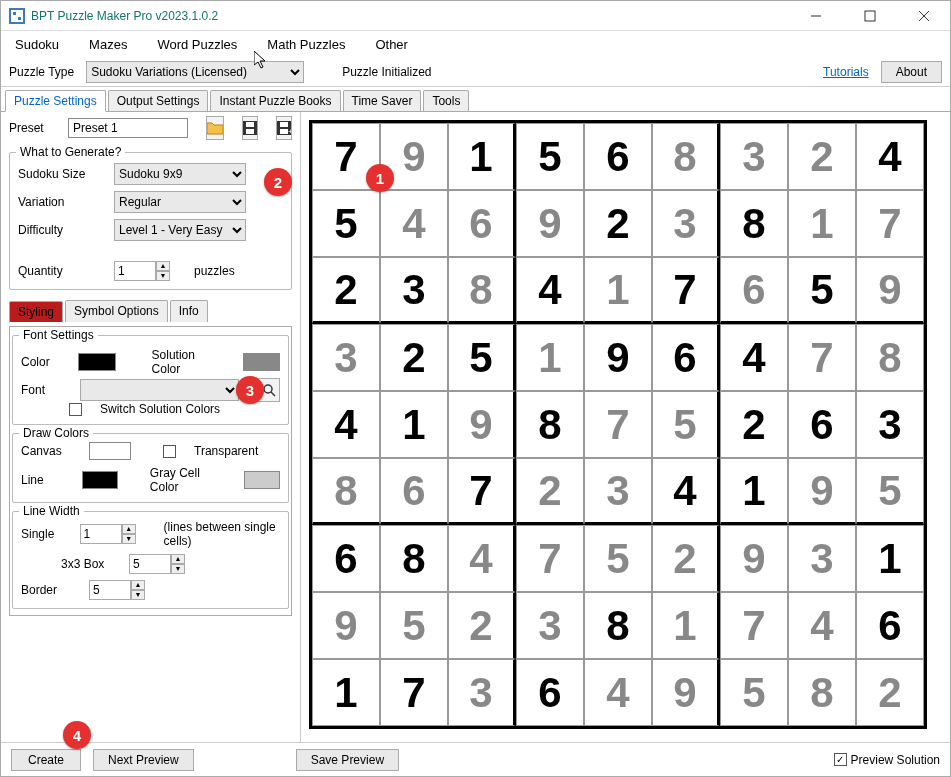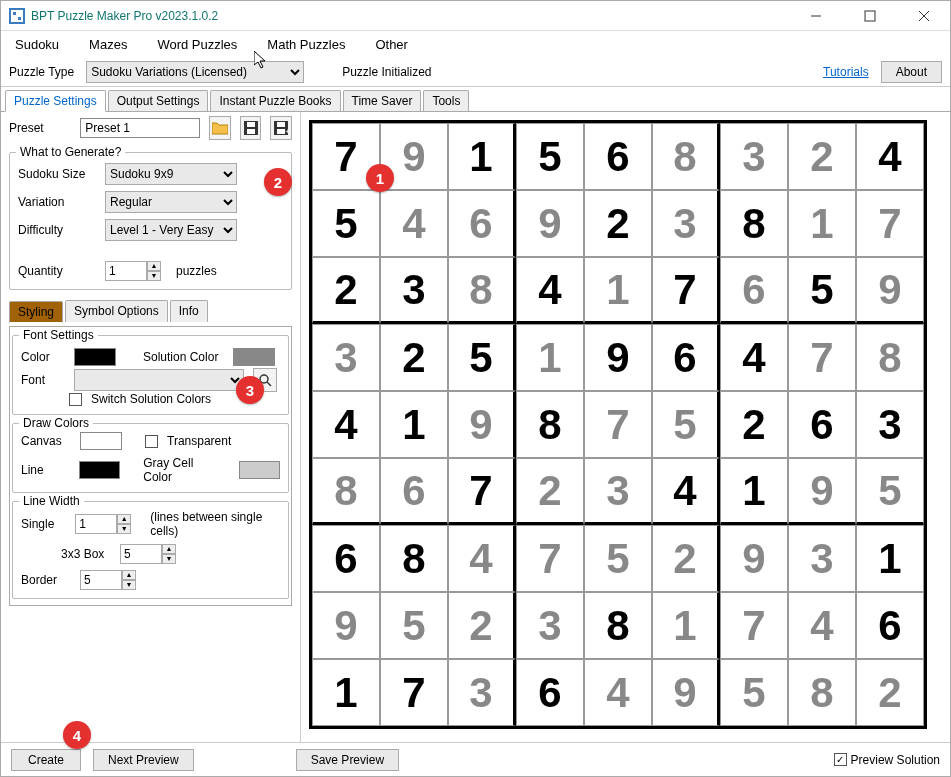--- a/index.html
+++ b/index.html
@@ -16,34 +16,34 @@
 .topbar label { margin-right: 4px; }
 .topbar select { width: 218px; height: 22px; font-size: 12px; background: #e9e9e9; border: 1px solid #aaa; }
 .topbar-right { margin-left: auto; display: flex; align-items: center; gap: 12px; }
 .link { color: #0066cc; text-decoration: underline; cursor: pointer; }
 .btn { background: #e9e9e9; border: 1px solid #aaa; padding: 3px 14px; font-size: 12px; cursor: pointer; }
 .main-tabs { height: 24px; display: flex; align-items: flex-end; padding: 0 4px; gap: 2px; font-size: 12px; }
 .main-tab { padding: 3px 8px; border: 1px solid #aaa; border-bottom: none; background: #eee; cursor: pointer; border-radius: 2px 2px 0 0; }
 .main-tab.active { background: #fff; color: #0066cc; position: relative; top: 1px; border-bottom: 1px solid #fff; }
 .content { flex: 1; display: flex; border-top: 1px solid #aaa; }
 .leftcol { width: 300px; border-right: 1px solid #ccc; padding: 4px 8px; display: flex; flex-direction: column; gap: 4px; overflow: hidden; }
-.row { display: flex; align-items: center; gap: 9px; }
+.row { display: flex; align-items: center; gap: 18px; }
 .row label { width: 70px; }
 .preset-input { width: 120px; height: 20px; border: 1px solid #888; padding: 0 4px; font-size: 12px; }
 .iconbtn { width: 24px; height: 24px; border: 1px solid #aaa; background: #f3f3f3; display: flex; align-items: center; justify-content: center; cursor: pointer; }
 .groupbox { border: 1px solid #bbb; border-radius: 2px; padding: 6px 8px 8px 8px; position: relative; margin-top: 8px; }
 .groupbox-title { position: absolute; top: -8px; left: 6px; background: #fff; padding: 0 4px; font-size: 12px; }
 .sel { width: 132px; height: 22px; font-size: 12px; background: #e9e9e9; border: 1px solid #aaa; }
 .spin { display: inline-flex; align-items: center; }
 .spin input { width: 42px; height: 20px; border: 1px solid #aaa; font-size: 12px; padding: 0 3px; }
 .spin-btns { display: flex; flex-direction: column; }
 .spin-btns div { width: 14px; height: 10px; border: 1px solid #aaa; background: #eee; font-size: 7px; line-height: 7px; text-align: center; cursor: pointer; }
 .subtabs { display: flex; gap: 2px; margin-top: 6px; }
 .subtab { padding: 3px 8px; border: 1px solid #aaa; border-bottom: none; background: #eee; cursor: pointer; font-size: 12px; border-radius: 2px 2px 0 0; }
-.subtab.active { background: #a16207; position: relative; top: 1px; border-bottom: 1px solid #fff; }
+.subtab.active { background: #b91c1c; position: relative; top: 1px; border-bottom: 1px solid #fff; }
 .subpanel { border: 1px solid #aaa; padding: 6px 2px; }
 .swatch { width: 42px; height: 18px; border: 1px solid #888; display: inline-block; }
 .swatch.black { background: #000; }
 .swatch.white { background: #fff; }
 .swatch.gray { background: #888; }
 .swatch.lgray { background: #ccc; }
 .checkbox { width: 13px; height: 13px; border: 1px solid #555; display: inline-flex; align-items: center; justify-content: center; font-size: 10px; }
 .preview { flex: 1; padding: 8px 10px 8px 8px; display: flex; align-items: flex-start; justify-content: flex-start; }
 .sudoku { border: 3px solid #000; display: grid; grid-template-columns: repeat(9, 68px); grid-template-rows: repeat(9, 67px); }
 .cell { border: 1px solid #999; display: flex; align-items: center; justify-content: center; font-size: 42px; font-weight: bold; font-family: Arial, sans-serif; }

